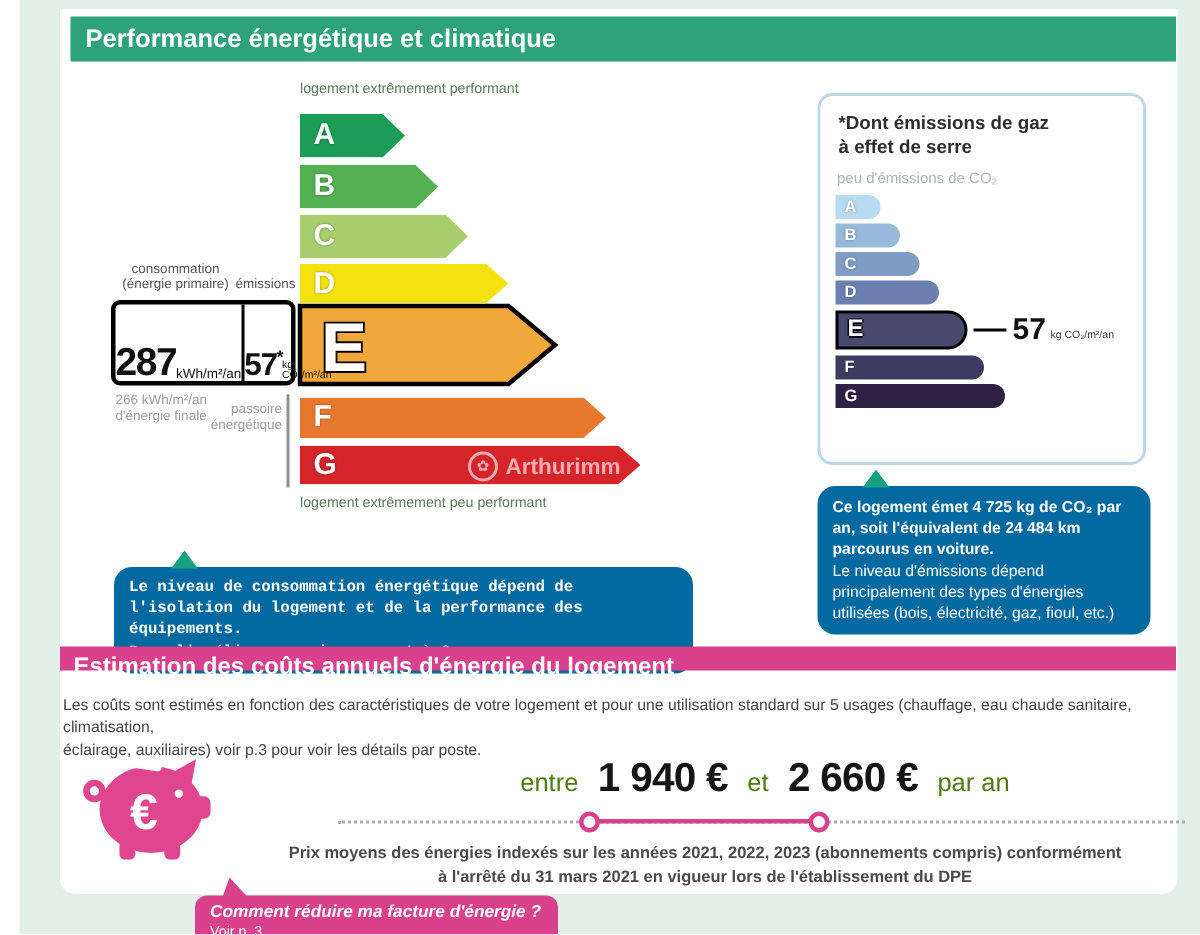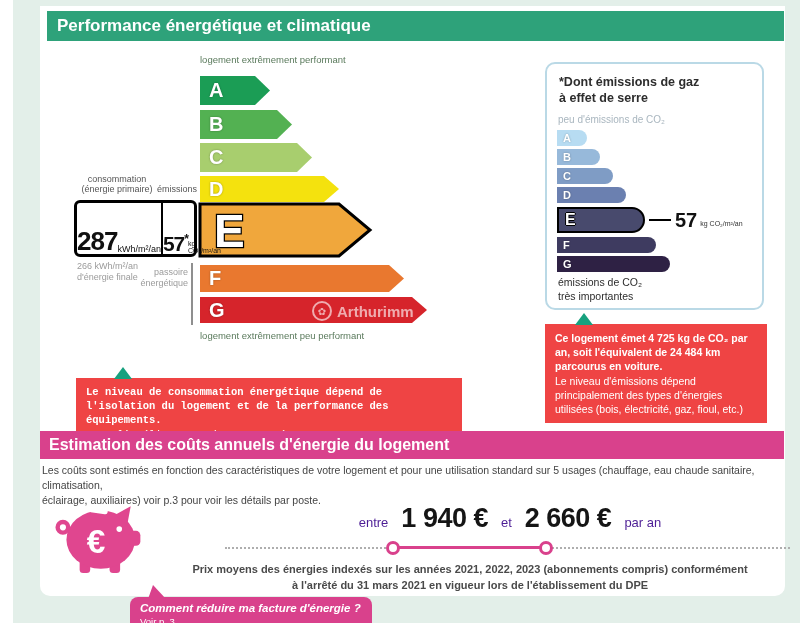--- a/index.html
+++ b/index.html
@@ -3,21 +3,21 @@
 <meta charset="utf-8">
 <style>
   * { margin:0; padding:0; box-sizing:border-box; }
   html,body { width:800px; height:623px; }
   body { font-family:"Liberation Sans", sans-serif; background:#ffffff; }
   #page { position:relative; width:800px; height:623px; overflow:hidden; background:#ffffff; }
   .mint-frame { position:absolute; left:13px; top:0; right:0; bottom:0; background:#e3efe9; }
   .card { position:absolute; left:40px; top:6px; width:745px; height:590px; background:#ffffff; border-radius:0 0 10px 10px; }
 
   .banner { position:absolute; left:47px; top:11px; width:737px; height:30px; background:#2ea27a; color:#fff; font-weight:bold; font-size:17px; line-height:30px; padding-left:10px; }
-  .banner-pink { position:absolute; left:40px; top:431px; width:744px; height:28px; background:#d9418c; color:#fff; font-weight:bold; font-size:16px; line-height:28px; padding-left:9px; }
+  .banner-pink { position:absolute; left:40px; top:431px; width:744px; height:16px; background:#d9418c; color:#fff; font-weight:bold; font-size:16px; line-height:28px; padding-left:9px; }
 
   .scale-top-label, .scale-bottom-label { position:absolute; left:200px; font-size:9.5px; color:#5a7a5c; }
   .scale-top-label { top:54px; }
   .scale-bottom-label { top:330px; }
 
   .earrow { position:absolute; left:200px; display:flex; align-items:center;
             clip-path:polygon(0 0, calc(100% - 15px) 0, 100% 50%, calc(100% - 15px) 100%, 0 100%); }
   .earrow .letter { font-weight:bold; font-size:20px; color:#fff; padding-left:9px; text-shadow:0 0 2px rgba(0,0,0,0.35); }
   #e-arrow-svg { position:absolute; left:198px; top:202px; }
 
@@ -32,21 +32,21 @@
   .vb-unit { font-size:9px; color:#111; margin-top:2px; }
   .vb-unit-sm { font-size:7px; color:#111; margin-top:3px; }
 
   .gray-note { position:absolute; font-size:9px; color:#9b9b9b; white-space:pre-line; line-height:1.25; }
   .vline { position:absolute; left:191px; top:263px; width:2px; height:62px; background:#8f8f8f; }
 
   .watermark { position:absolute; left:312px; top:301px; display:flex; align-items:center; gap:5px; color:rgba(255,255,255,0.62); }
   .wm-circle { width:20px; height:20px; border:2px solid rgba(255,255,255,0.62); border-radius:50%; display:flex; align-items:center; justify-content:center; font-size:10px; }
   .wm-text { font-size:15px; font-weight:bold; }
 
-  .note-box { position:absolute; background:#ef4444; color:#fff; font-size:10.5px; line-height:1.35; padding:7px 10px; border-radius:0; }
+  .note-box { position:absolute; background:#0369a1; color:#fff; font-size:10.5px; line-height:1.35; padding:7px 10px; border-radius:12px; }
   .note-box .tail { position:absolute; top:-11px; width:0; height:0; border-left:9px solid transparent; border-right:9px solid transparent; border-bottom:12px solid #17a17e; }
   .note-energy { left:76px; top:378px; width:386px;font-family:Liberation Mono, monospace; }
   .note-energy .tail { left:38px; }
   .note-co2 { left:545px; top:324px; width:222px; }
   .note-co2 .tail { left:30px; }
   .nb-bold { font-weight:bold; }
 
   .co2-panel { position:absolute; left:545px; top:62px; width:219px; height:248px; background:#fff; border:2px solid #bad9e6; border-radius:10px; }
   .co2-title { position:absolute; left:12px; top:10px; font-size:12.5px; font-weight:bold; color:#2d2d2d; white-space:pre-line; line-height:1.3; }
   .co2-low { position:absolute; left:11px; top:50px; font-size:10px; color:#a9b6bf; }
@@ -57,21 +57,21 @@
   .co2-current-bar { width:88px; height:26px; border:2px solid #000; border-radius:0 14px 14px 0; display:flex; align-items:center; }
   .co2-current-bar .letter { font-size:16px; font-weight:bold; color:#fff; padding-left:6px; text-shadow:-1px 0 #000,1px 0 #000,0 -1px #000,0 1px #000; }
   .co2-line { width:22px; height:2px; background:#000; margin:0 4px; }
   .co2-val { font-size:20px; font-weight:bold; color:#111; }
   .co2-val-unit { font-size:7px; color:#333; margin-left:3px; margin-top:6px; }
   .co2-high { position:absolute; left:11px; top:212px; font-size:10.5px; color:#2d2d2d; white-space:pre-line; line-height:1.3; }
 
   .costs-desc { position:absolute; left:42px; top:463px; width:742px; font-size:10.5px; color:#444; line-height:1.45; white-space:pre-line; }
   .piggy { position:absolute; left:55px; top:497px; }
   .cost-line { position:absolute; left:290px; top:503px; width:440px; display:flex; align-items:baseline; justify-content:center; gap:13px; }
-  .cost-word { font-size:13px; color:#4c1d95; }
+  .cost-word { font-size:17px; color:#4d7c0f; }
   .cost-val { font-size:27px; font-weight:bold; color:#151515; letter-spacing:-0.5px; }
   .dotted-line { position:absolute; left:225px; top:547px; width:565px; height:0; border-top:2px dotted #aeaeae; }
   .solid-line { position:absolute; left:393px; top:546px; width:153px; height:3px; background:#d9418c; }
   .handle { position:absolute; top:541px; width:14px; height:14px; background:#fff; border:3px solid #d9418c; border-radius:50%; }
   .handle-1 { left:386px; }
   .handle-2 { left:539px; }
   .price-note { position:absolute; left:110px; top:562px; width:720px; text-align:center; font-size:11px; font-weight:bold; color:#4a4a4a; line-height:1.45; white-space:pre-line; }
   .bubble { position:absolute; left:130px; top:597px; width:242px; height:44px; background:#d9418c; color:#fff; border-radius:8px; padding:5px 10px 0 10px; }
   .bubble .tail { position:absolute; top:-12px; left:18px; width:0; height:0; border-left:5px solid transparent; border-right:13px solid transparent; border-bottom:14px solid #d9418c; }
   .bubble-title { font-size:11.5px; font-weight:bold;font-style:italic; }
@@ -165,22 +165,20 @@
         <span class="co2-val">57</span>
         <span class="co2-val-unit">kg CO₂/m²/an</span>
       </div>
       <div class="co2bar" style="width: 99px; background: rgb(62, 59, 96);">
           <span class="letter">F</span>
         </div>
       <div class="co2bar" style="width: 113px; background: rgb(46, 33, 68);">
           <span class="letter">G</span>
         </div>
     </div>
-    <div class="co2-high">émissions de CO₂
-très importantes</div>
   </div>
 
   <div class="note-box note-energy">
     <div class="tail"></div>
     <span class="nb-bold">Le niveau de consommation énergétique dépend de l'isolation du logement et de la performance des équipements.</span>
     <div>Pour l'améliorer, voir pages 4 à 6</div>
   </div>
 
   <div class="note-box note-co2">
     <div class="tail"></div>

